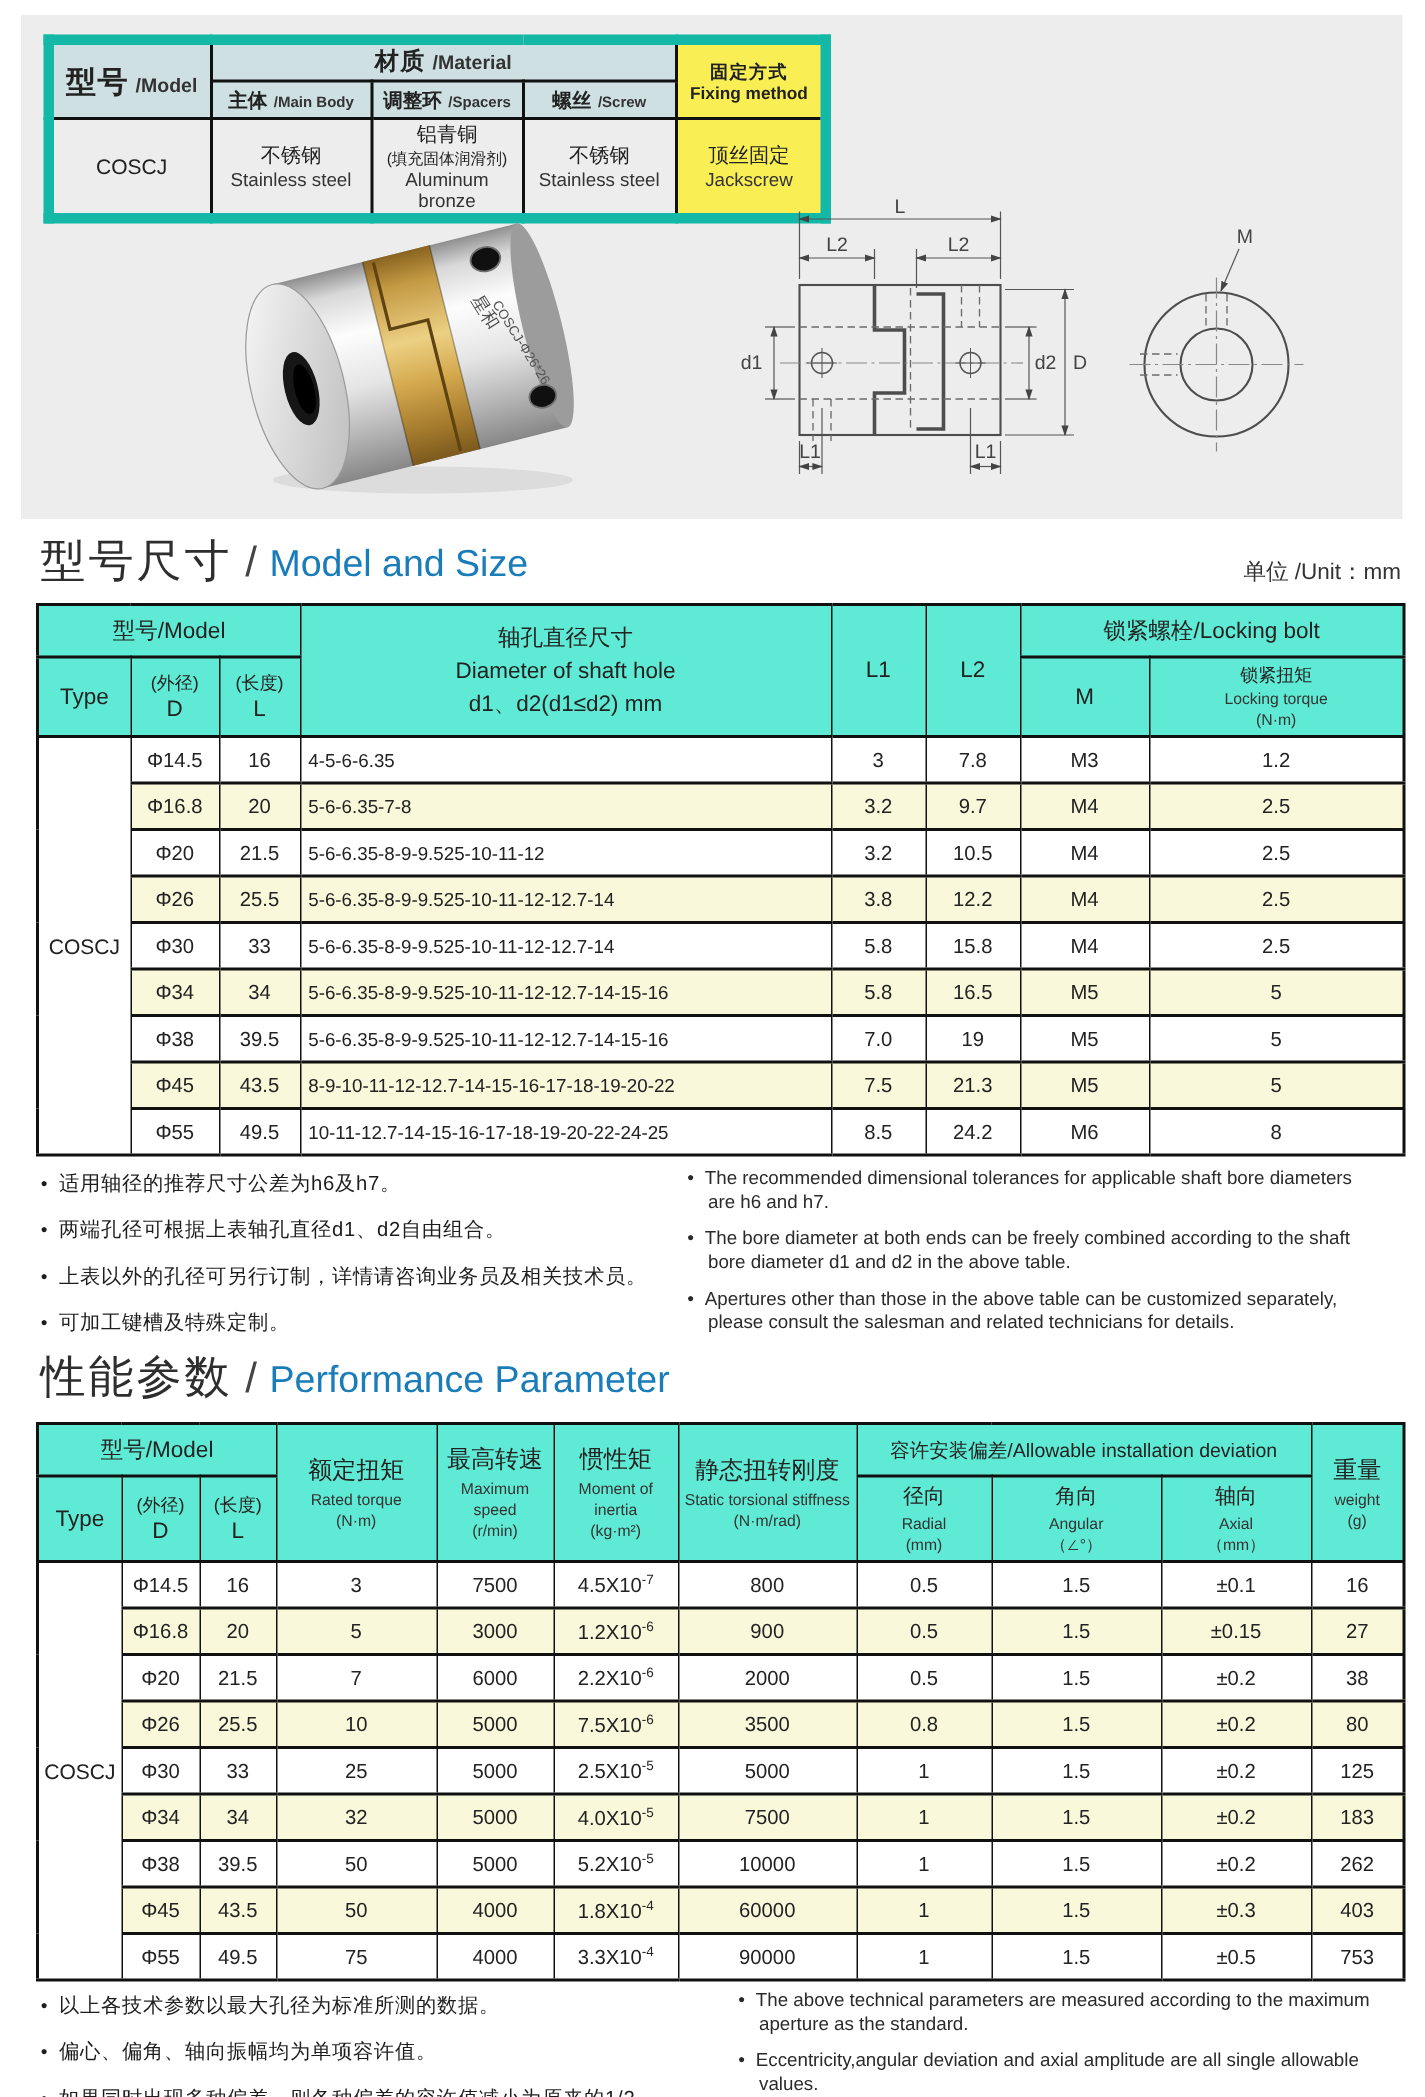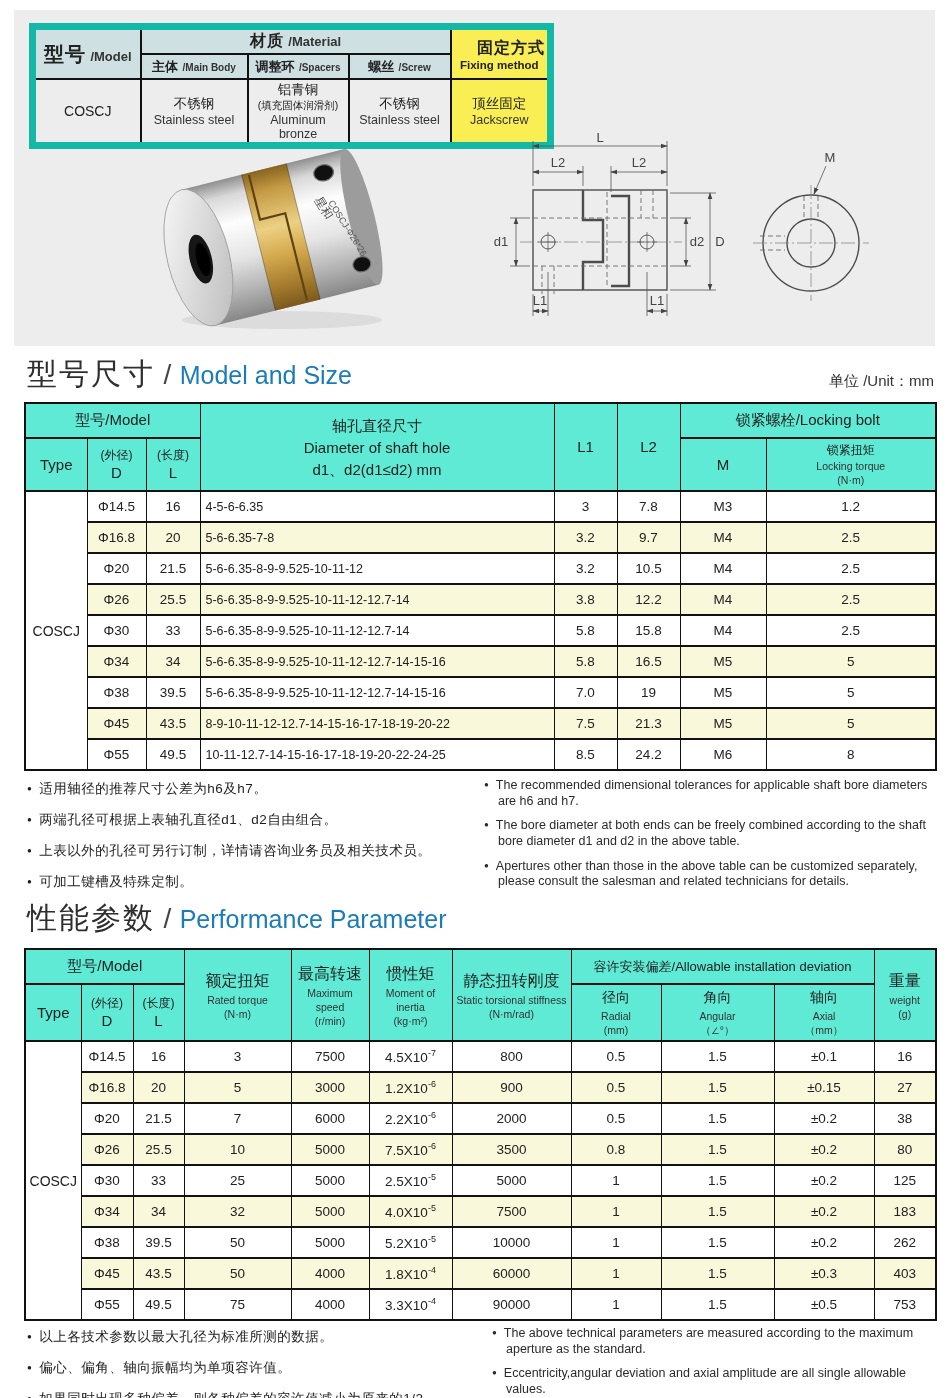--- a/index.html
+++ b/index.html
@@ -12,21 +12,21 @@
   .mat-table th, .mat-table td { border:2px solid #111; text-align:center; vertical-align:middle; padding:1px 2px; }
   .mat-table .hdr { background:#cfe0e2; }
   .mat-table .yellow { background:#f9ee54; }
   .mat-zh-big { font-size:20px; letter-spacing:1px; }
   .mat-en-mid { font-size:13px; color:#333;margin-top:24px; }
   .mat-sub-zh { font-size:13px; font-weight:bold; }
   .mat-sub-en { font-size:10px; color:#333; }
   .mat-val-zh { font-size:13.5px; }
   .mat-val-zh2 { font-size:10.5px; }
   .mat-val-en { font-size:12.5px; color:#333; }
-  .fix-zh { font-size:16px; letter-spacing:1px;text-align:right; }
+  .fix-zh { font-size:12px; letter-spacing:1px; }
   .fix-en { font-size:11.5px; }
 
   
   .sec-head { position:absolute; left:27px; white-space:nowrap; }
   .sec-zh { font-size:30px; color:#2e2e2e; letter-spacing:2px; }
   .sec-slash { font-size:28px; color:#444; margin:0 4px; }
   .sec-en { font-size:25px; color:#1a7cb8; }
   .unit-label { position:absolute; right:16px; font-size:15px; color:#333; }
 
   
@@ -366,21 +366,21 @@
       </tr>
     </tbody>
 </table>
 
 <ul class="notes-zh" style="left:27px;top:780px;width:440px" id="notes1-zh">
     <li>适用轴径的推荐尺寸公差为h6及h7。</li>
     <li>两端孔径可根据上表轴孔直径d1、d2自由组合。</li>
     <li>上表以外的孔径可另行订制，详情请咨询业务员及相关技术员。</li>
     <li>可加工键槽及特殊定制。</li>
   </ul>
-<ul class="notes-en" style="left:484px;top:778px;width:458px" id="notes1-en">
+<ul class="notes-en" style="left:458px;top:778px;width:458px" id="notes1-en">
     <li>The recommended dimensional tolerances for applicable shaft bore diameters are h6 and h7.</li>
     <li>The bore diameter at both ends can be freely combined according to the shaft bore diameter d1 and d2 in the above table.</li>
     <li>Apertures other than those in the above table can be customized separately, please consult the salesman and related technicians for details.</li>
   </ul>
 
 <div class="sec-head" style="top:898px">
   <span class="sec-zh">性能参数</span>
   <span class="sec-slash">/</span>
   <span class="sec-en">Performance Parameter</span>
 </div>

